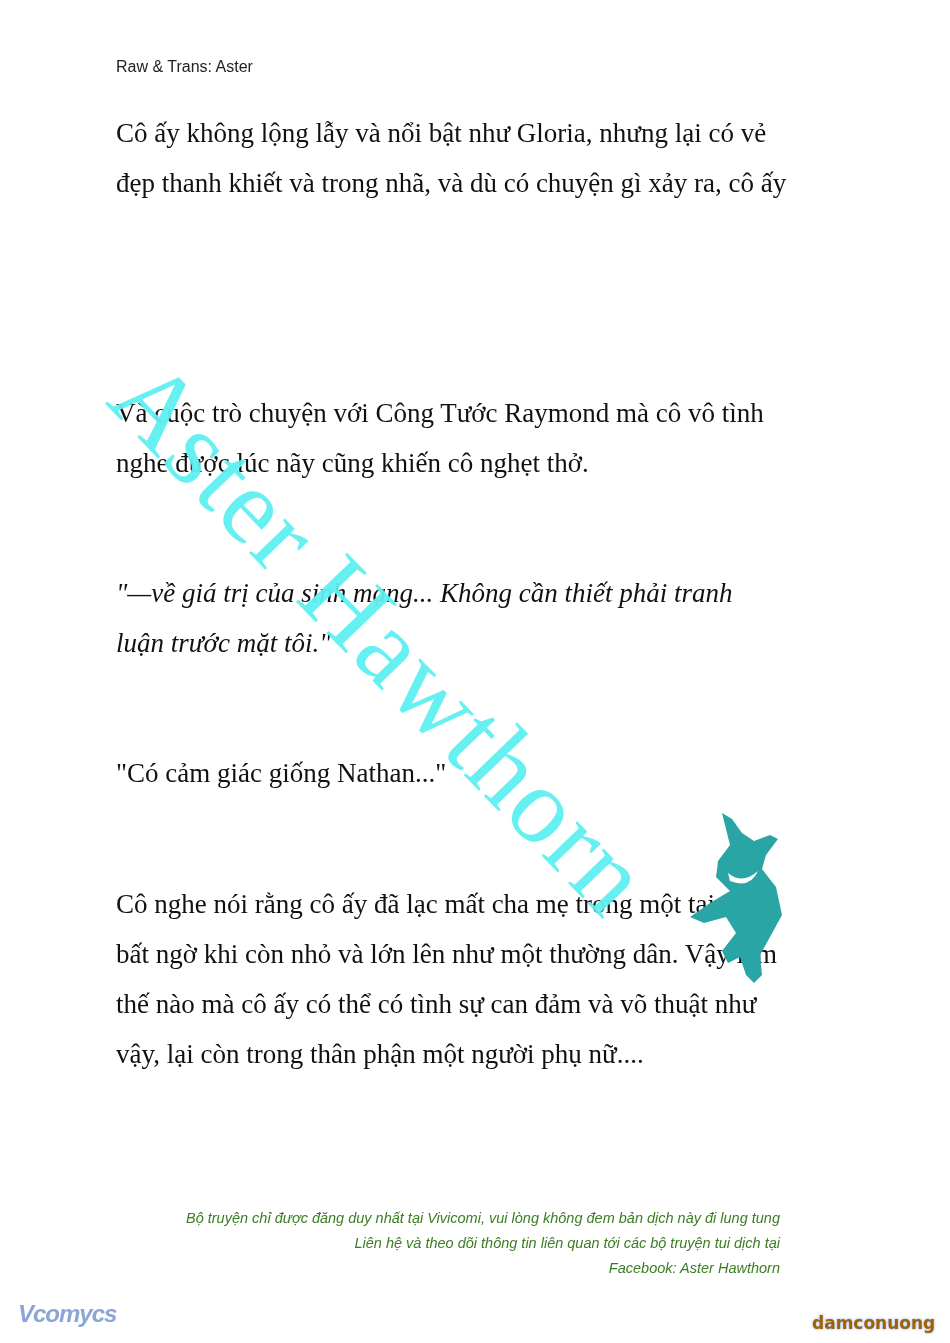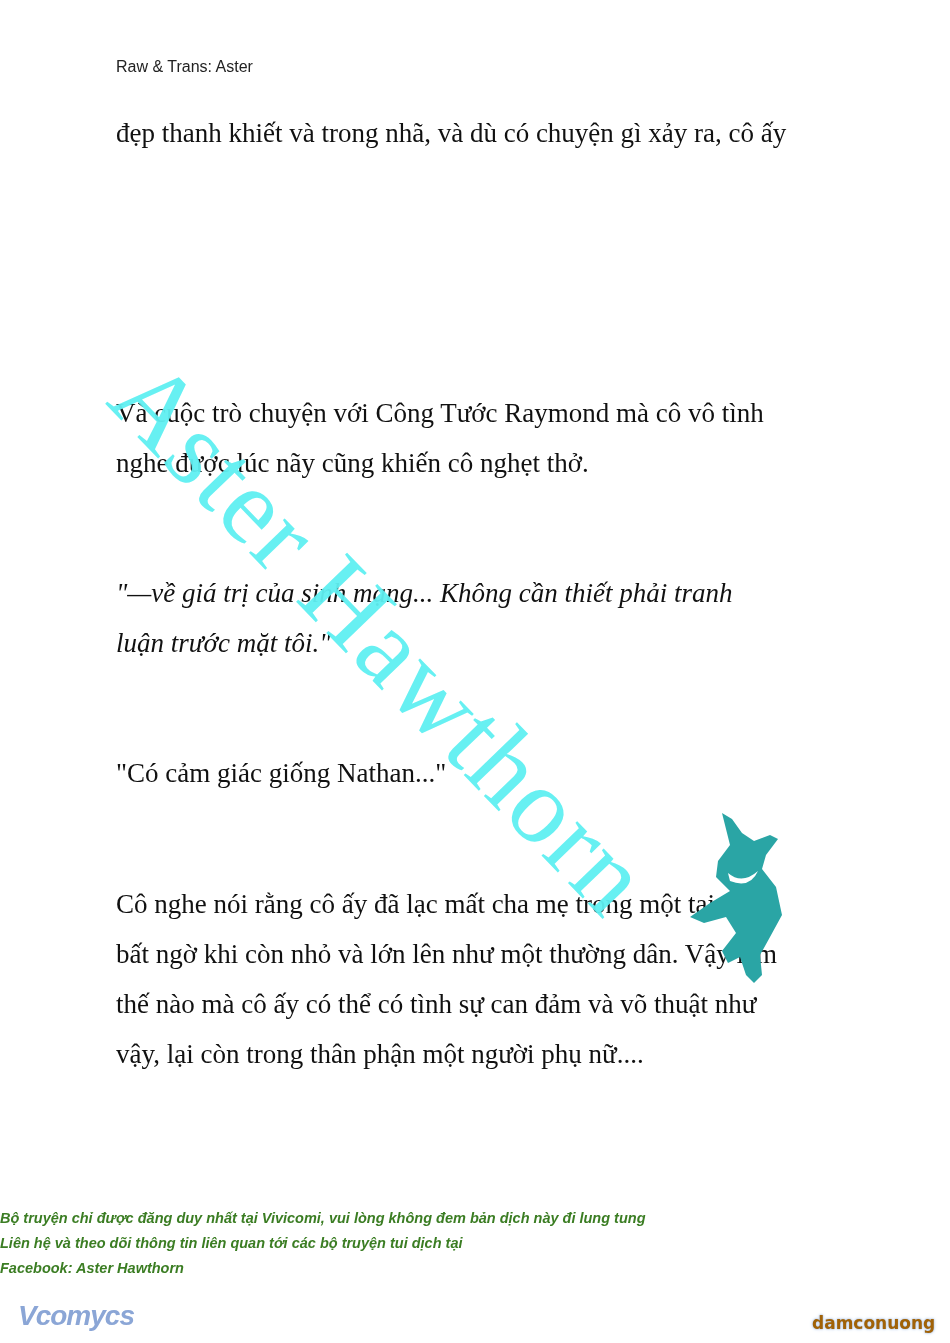--- a/index.html
+++ b/index.html
@@ -22,41 +22,42 @@
     position: absolute; left: 110px; top: 555px;
     font-family: "Liberation Serif", serif; font-size: 108px; letter-spacing: 2px;
     color: #5ff0f2; transform: rotate(46deg); transform-origin: 0 0;
     white-space: nowrap; opacity: 0.95; pointer-events: none;
     left: 175px; top: 335px;
     transform-origin: left top;
   }
   .cat { position: absolute; left: 670px; top: 805px; width: 150px; height: 180px; }
   .footer {
     position: absolute; left: 0; width: 780px; top: 1206px;
-    text-align: left; font-family: "Liberation Sans", sans-serif;
-    font-style: italic; font-weight: bold; font-size: 14.5px; color: #3b7d23; line-height: 25px;
+    text-align: right; font-family: "Liberation Sans", sans-serif;
+    font-style: italic; font-weight: normal; font-size: 14.5px; color: #3b7d23; line-height: 25px;
   }
   .footer .line { display: block; }
   .logo-left {
     position: absolute; left: 18px; top: 1300px;
     font-family: "Liberation Sans", sans-serif; font-style: italic; font-weight: bold;
-    font-size: 28px; color: #8ba6d6; letter-spacing: -1px;
+    font-size: 24px; color: #8ba6d6; letter-spacing: -1px;
   }
   .logo-right {
     position: absolute; left: 812px; top: 1313px;
     font-family: "DejaVu Sans", sans-serif; font-weight: bold; font-size: 17px;
     color: #a16207; text-shadow: 0 0 4px #cfe0f6, 0 0 2px #6f8fc4;
   }
 </style>
 </head>
 <body>
 
 <div class="header">Raw &amp; Trans: Aster</div>
 
 <div class="para" style="top:108px">
+  <span class="line">Cô ấy không lộng lẫy và nổi bật như Gloria, nhưng lại có vẻ</span>
   <span class="line">đẹp thanh khiết và trong nhã, và dù có chuyện gì xảy ra, cô ấy</span>
 </div>
 
 <div class="para" style="top:388px">
   <span class="line">Và cuộc trò chuyện với Công Tước Raymond mà cô vô tình</span>
   <span class="line">nghe được lúc nãy cũng khiến cô nghẹt thở.</span>
 </div>
 
 <div class="para italic" style="top:568px">
   <span class="line">"—về giá trị của sinh mạng... Không cần thiết phải tranh</span>

